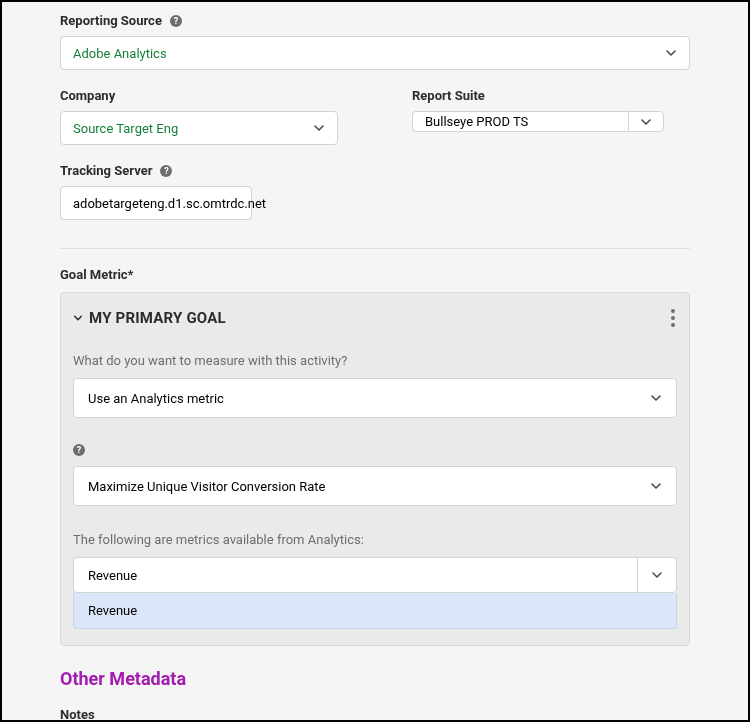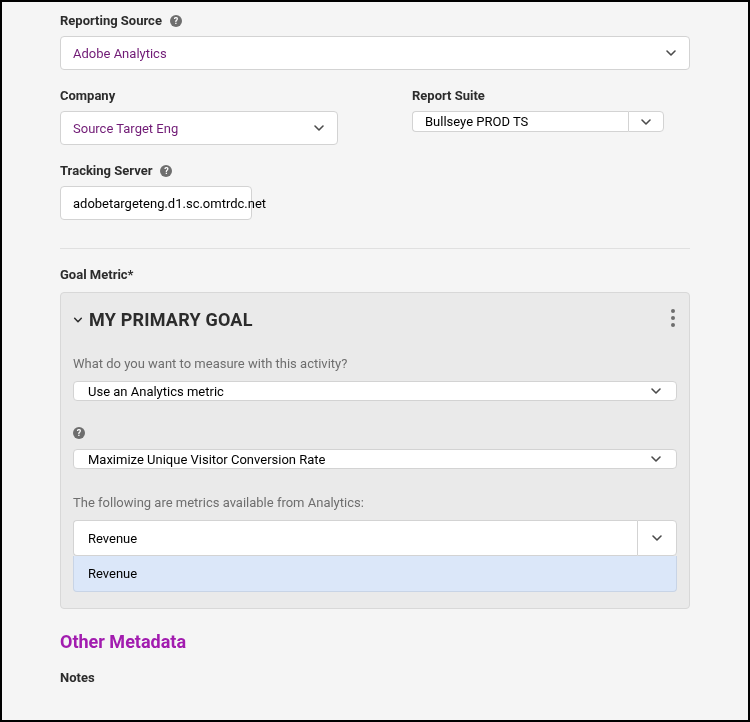--- a/index.html
+++ b/index.html
@@ -44,21 +44,21 @@
   .select {
     background: #fff;
     border: 1px solid #d3d3d3;
     border-radius: 4px;
     height: 34px;
     padding: 0 12px;
     display: flex;
     align-items: center;
     justify-content: space-between;
     font-size: 13px;
-    color: #701a75;
+    color: #15803d;
     cursor: pointer;
   }
   .chevron {
     display: inline-block;
   }
   .chevron svg { display:block; }
   .two-col {
     display: flex;
     gap: 74px;
     align-items: flex-start;
@@ -99,21 +99,21 @@
     background: #eaeaea;
     border: 1px solid #d8d8d8;
     border-radius: 4px;
     padding: 16px 12px 16px 12px;
     margin-top: 10px;
     position: relative;
   }
   .goal-header {
     display: flex;
     align-items: center;
-    font-size: 18px;
+    font-size: 15px;
     font-weight: 700;
     letter-spacing: 0.2px;
     color: #2c2c2c;
     gap: 6px;
   }
   .kebab {
     position: absolute;
     right: 10px;
     top: 12px;
     display: flex;
@@ -141,21 +141,21 @@
     background: #fff;
     border: 1px solid #d3d3d3;
     border-radius: 4px;
     padding: 0 14px;
     display:flex;
     align-items:center;
     justify-content:space-between;
     font-size:13px;
     cursor:pointer;
   }
-  .panel-select.h36 { height:20px; }
+  .panel-select.h36 { height:40px; }
   .split-select {
     display:flex;
     height:36px;
     position: relative;
   }
   .split-select .main {
     flex:1;
     background:#fff;
     border:1px solid #d3d3d3;
     border-right:none;

